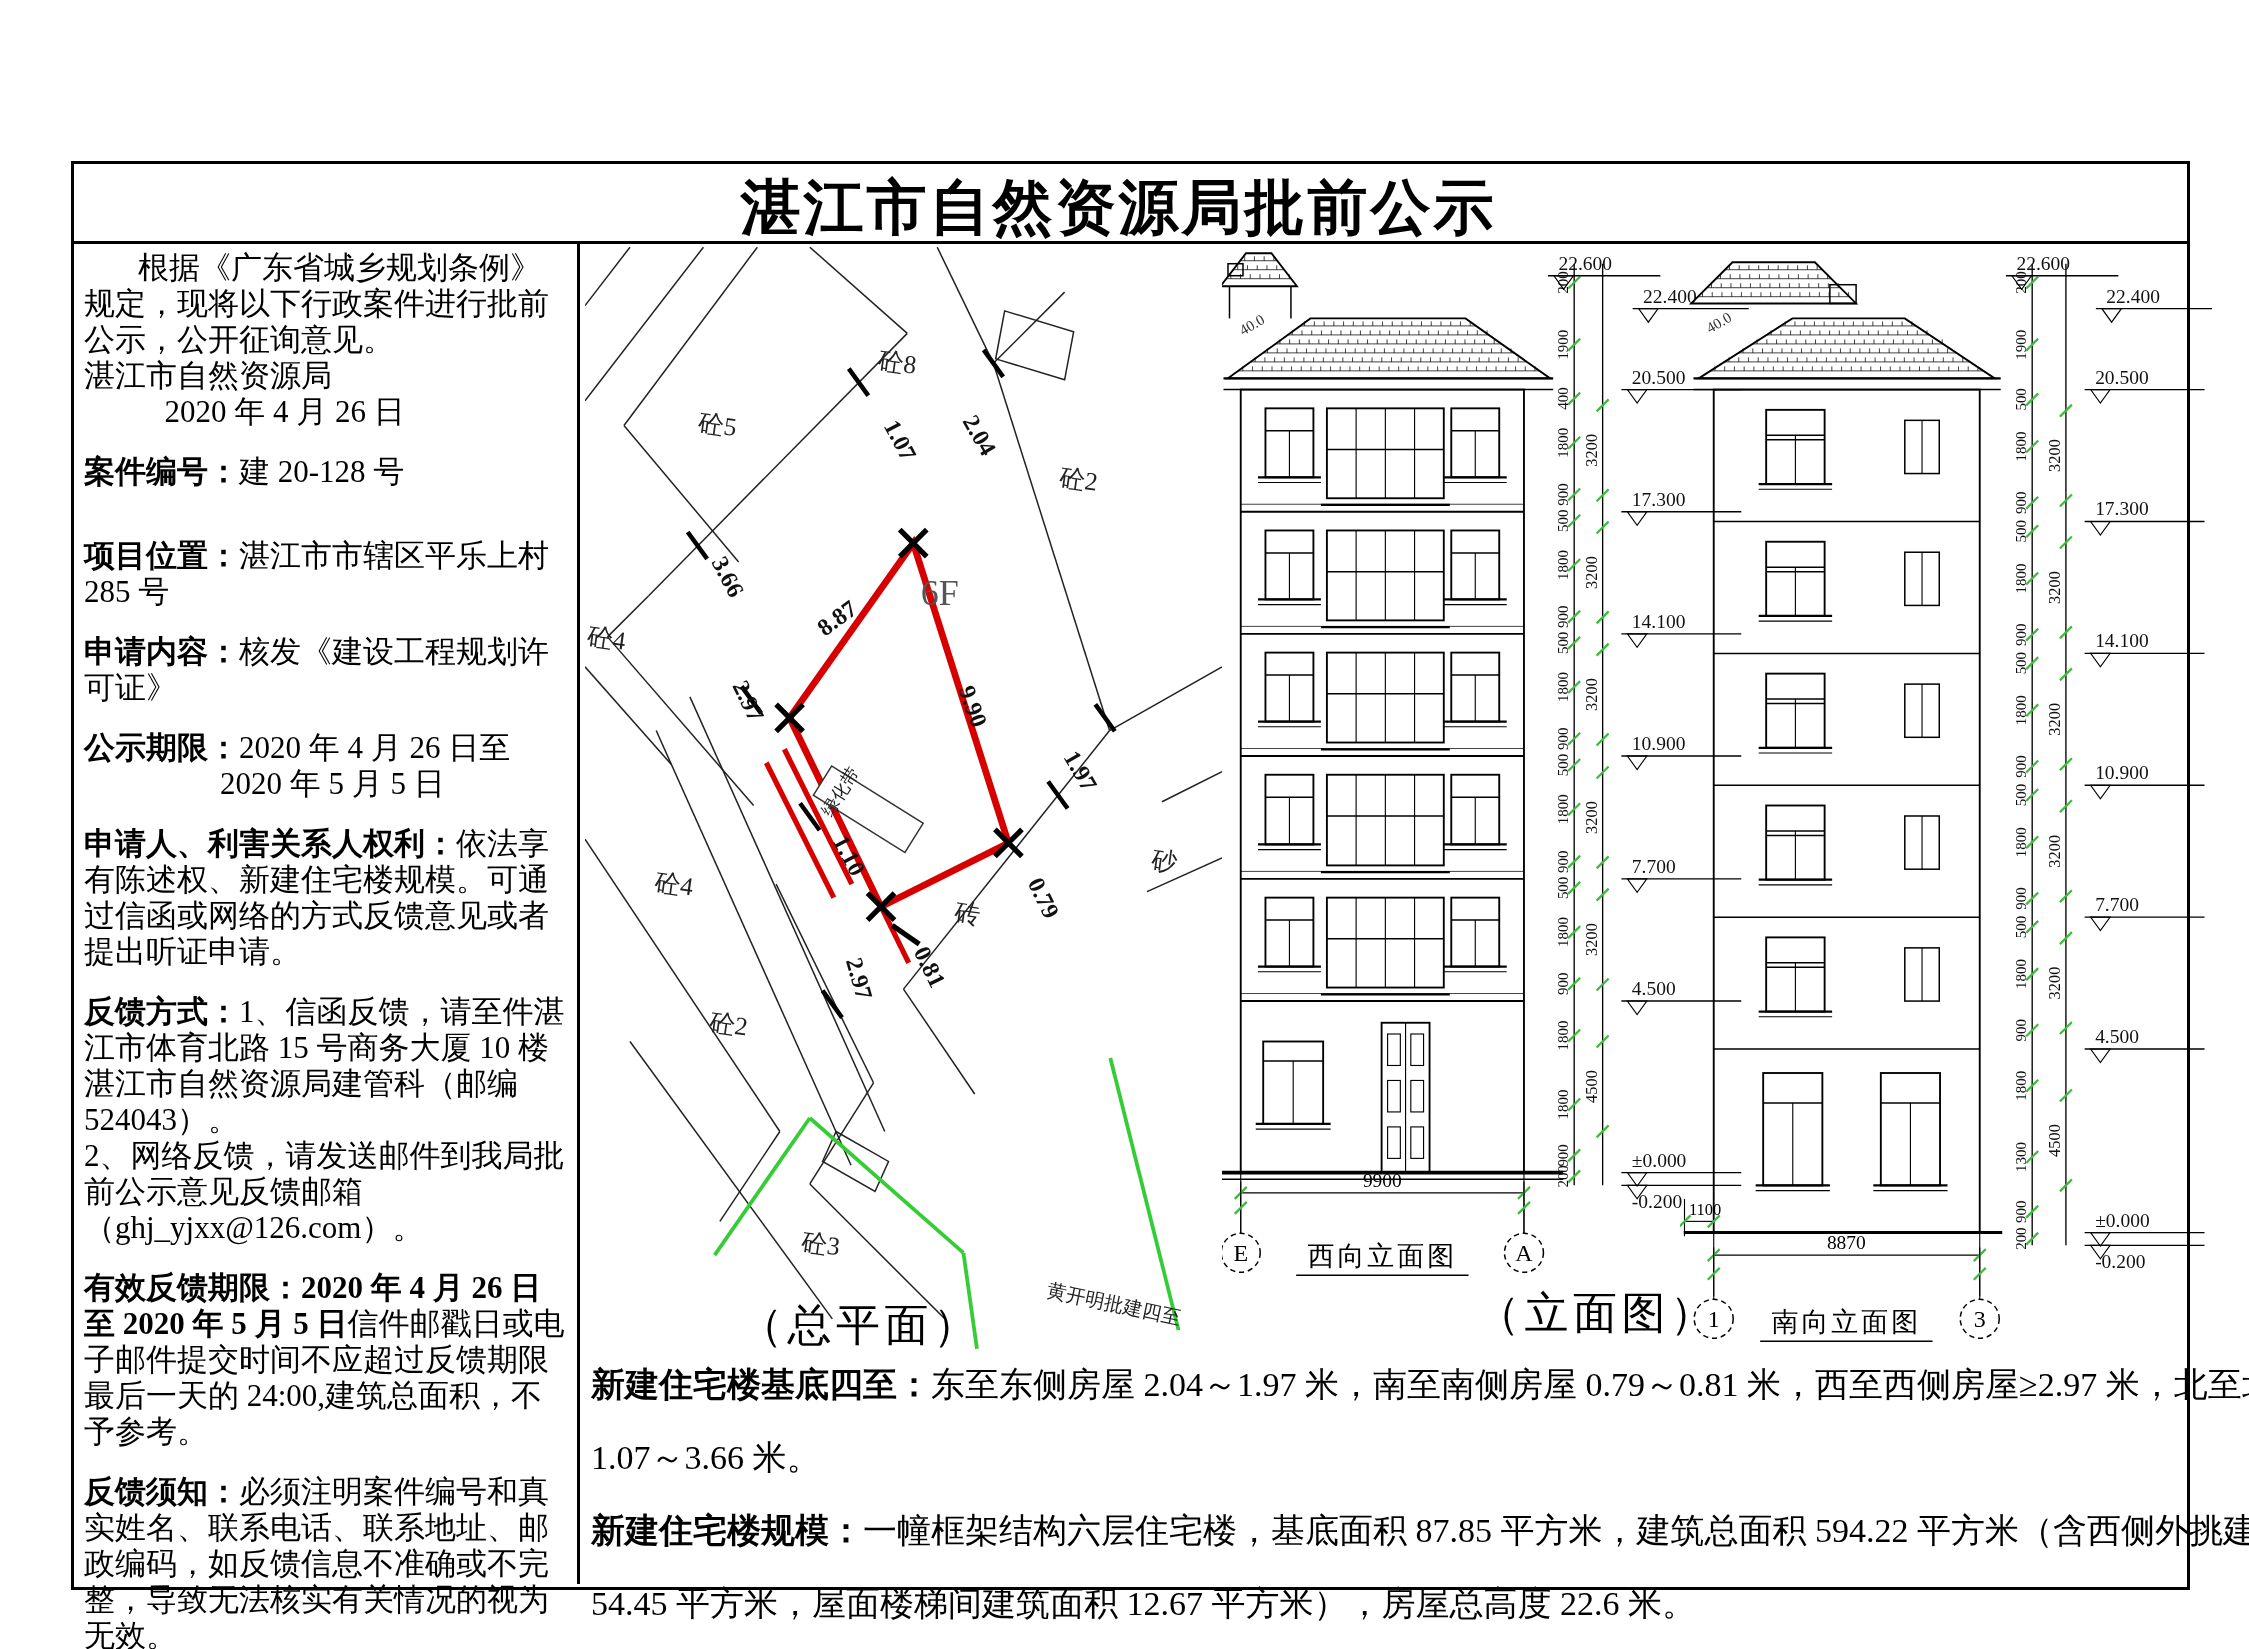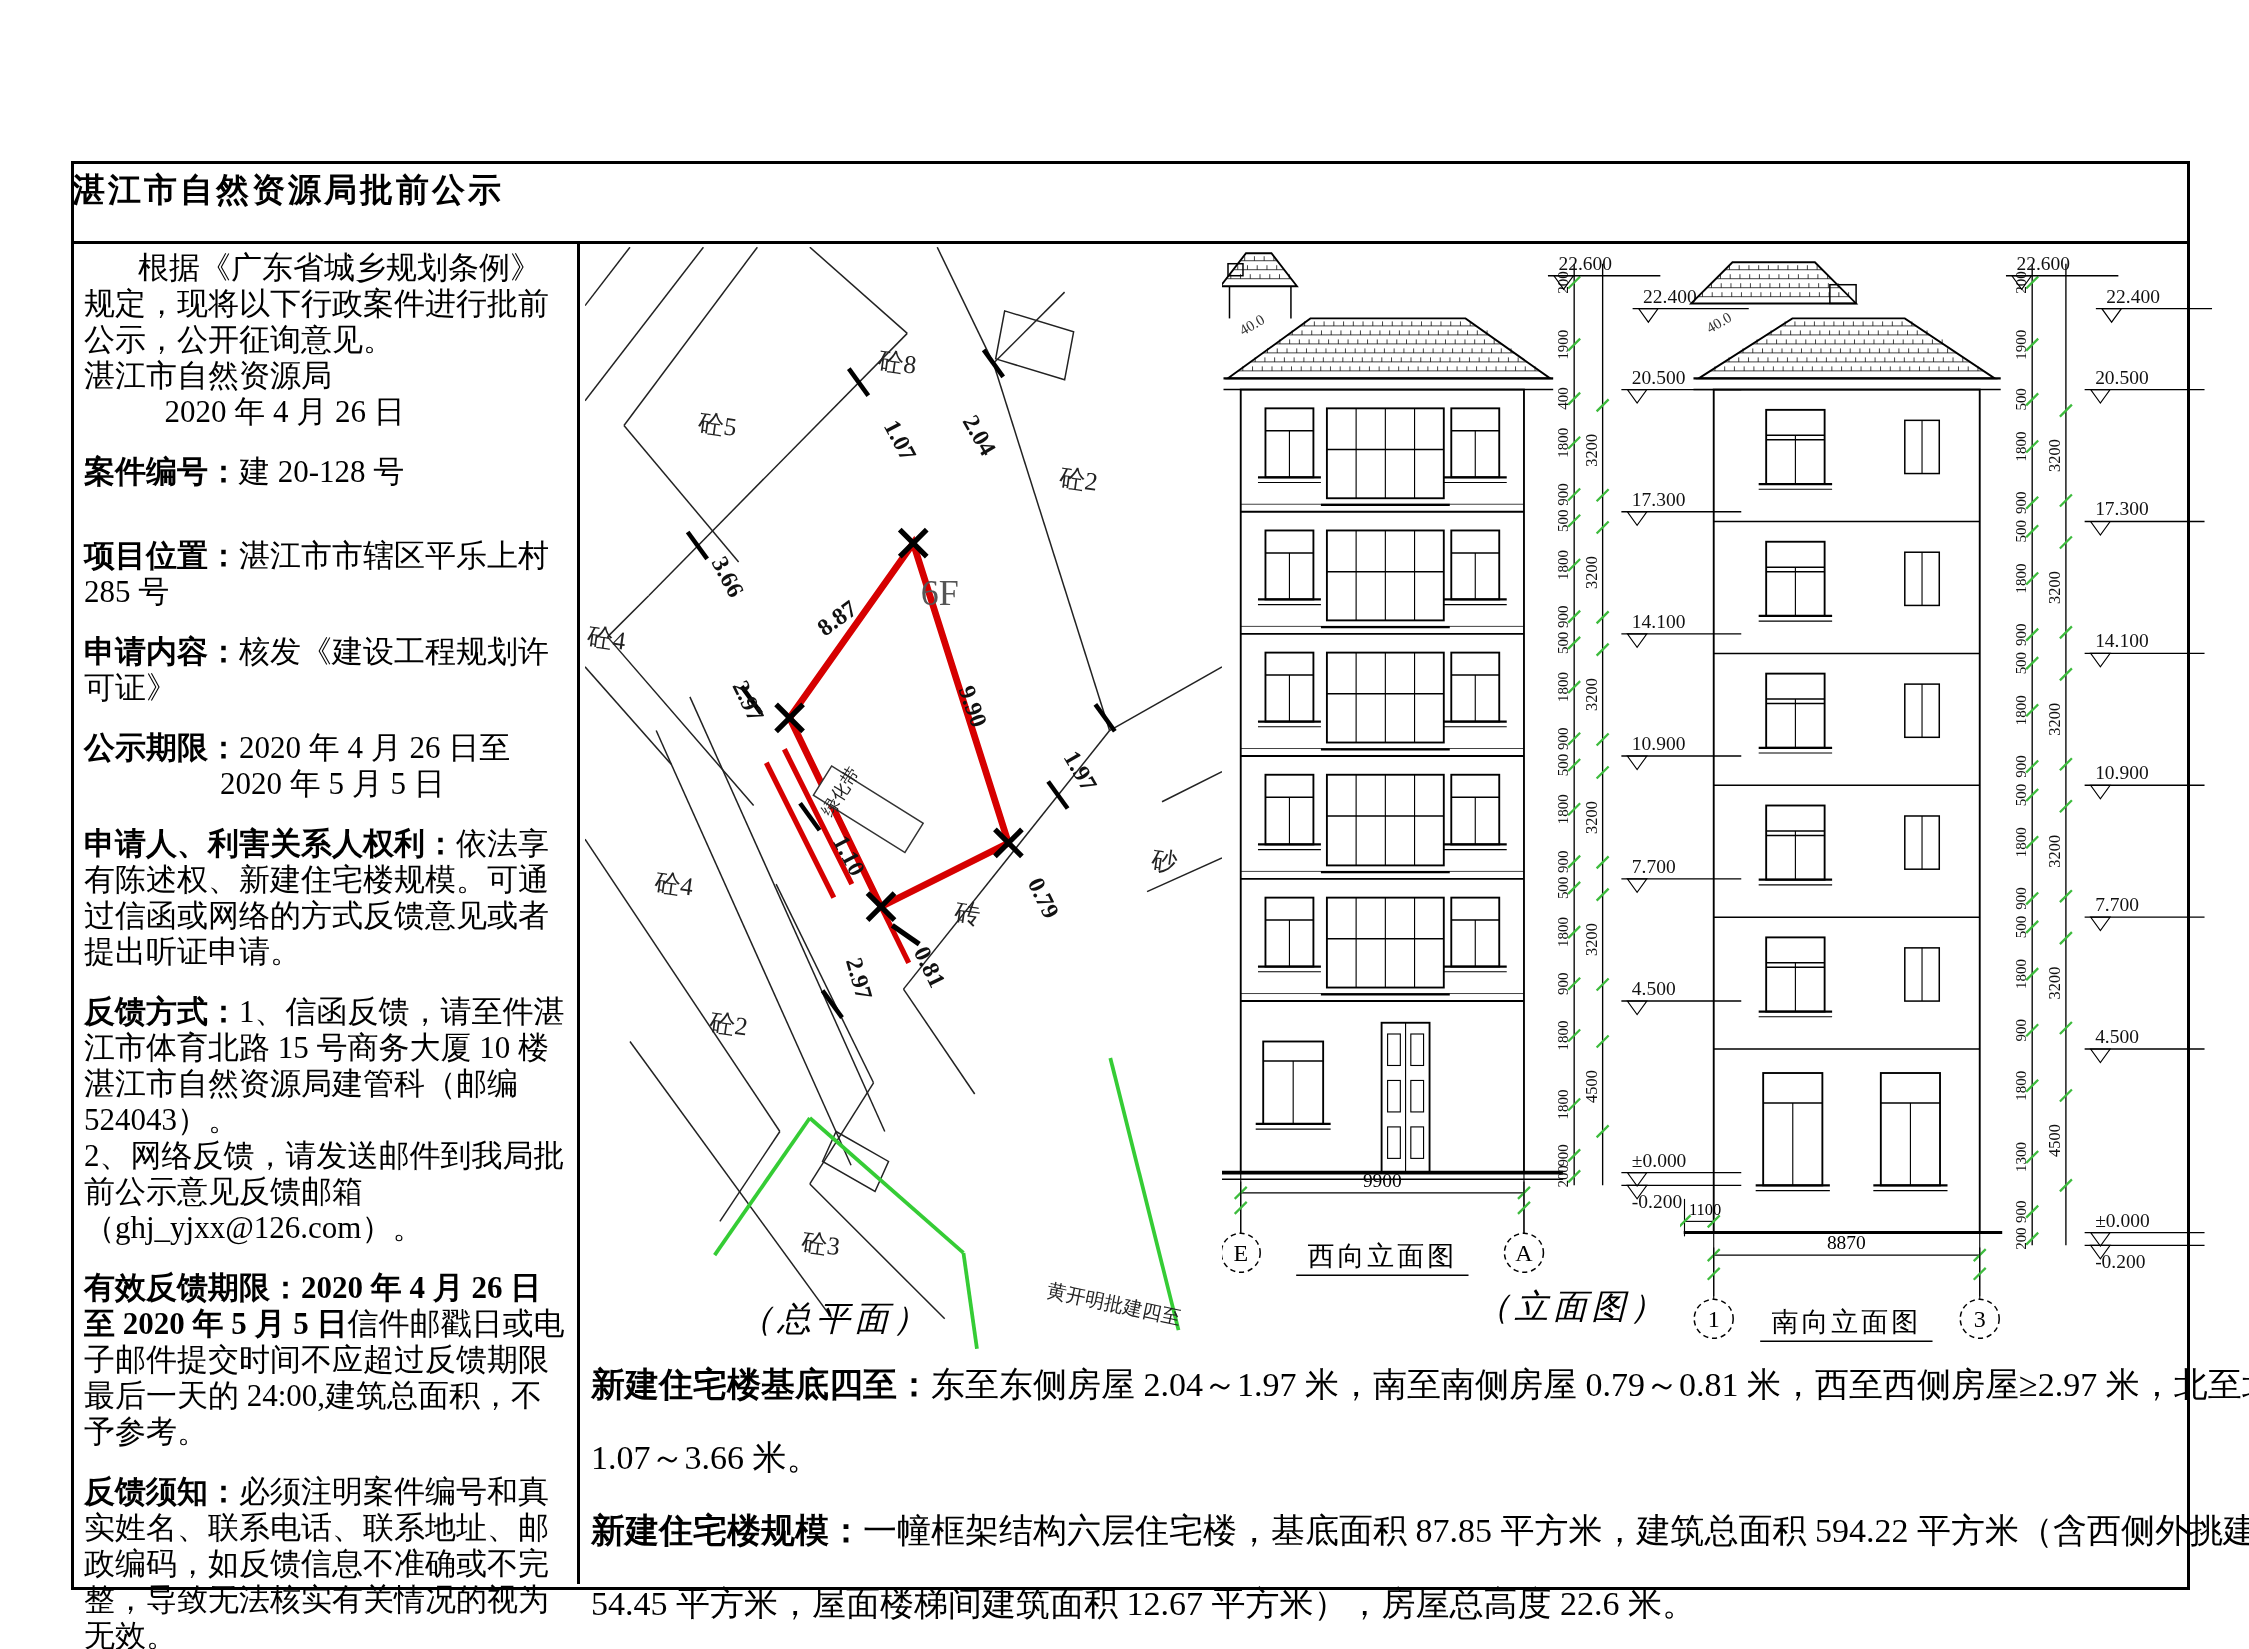--- a/index.html
+++ b/index.html
@@ -1,33 +1,33 @@
 <!DOCTYPE html>
 <html style="font-size:12px"><head>
 <meta charset="utf-8">
 <style>
   html,body{margin:0;padding:0;background:#ffffff;}
   body{width:2250px;height:1650px;position:relative;font-family:"Liberation Serif",serif;color:#000;}
   .abs{position:absolute;}
   
   #frame{left:71px;top:161px;width:2113px;height:1423px;border:3.7px solid #000;}
-  #title{left:72px;top:168px;width:2113px;font-size:33px;font-weight:bold;letter-spacing:3px;}
+  #title{left:62px;top:168px;width:2113px;text-align:center;font-size:60px;font-weight:bold;letter-spacing:3px;}
   #titlerule{left:71px;top:241px;width:2117px;height:3px;background:#000;}
   #vrule{left:577px;top:241px;width:3px;height:1343px;background:#000;}
   
   #leftcol{left:84px;top:250px;width:483px;font-size:31px;line-height:36px;}
   #leftcol p{margin:0;}
   #leftcol .gap{height:24px;}
   .indent{text-indent:54px;}
   .lbl{font-weight:bold;}
   .agency{padding-right:52px;}
   .datel{text-align:center;padding-right:82px;}
   .cont{padding-left:136px;}
   
-  .bigcap{font-size:34px;letter-spacing:4.5px;font-style:italic;}
+  .bigcap{font-size:44px;letter-spacing:4.5px;}
   
   #footer{left:591px;top:1348px;width:1584px;font-size:34px;}
   #footer div{height:73px;line-height:73px;white-space:nowrap;}
   svg text{font-family:"Liberation Serif",serif;}
   .dimtxt{font-size:32px;font-weight:bold;fill:#111;}
   .parcel{font-size:34px;fill:#222;}
 </style>
 </head>
 <body>
 

